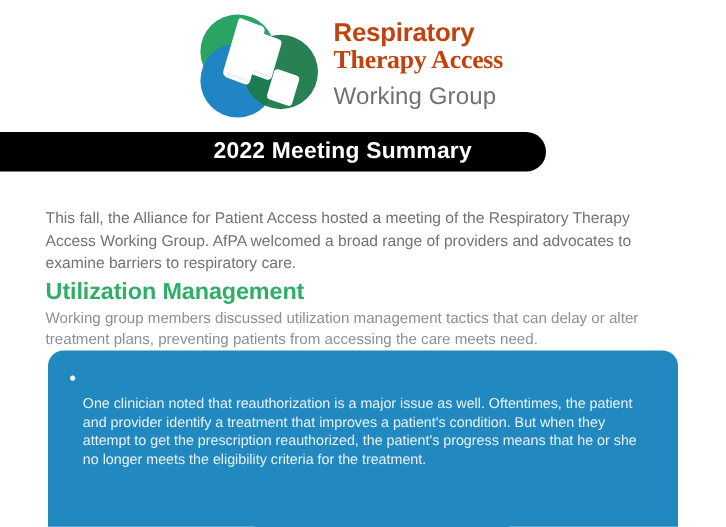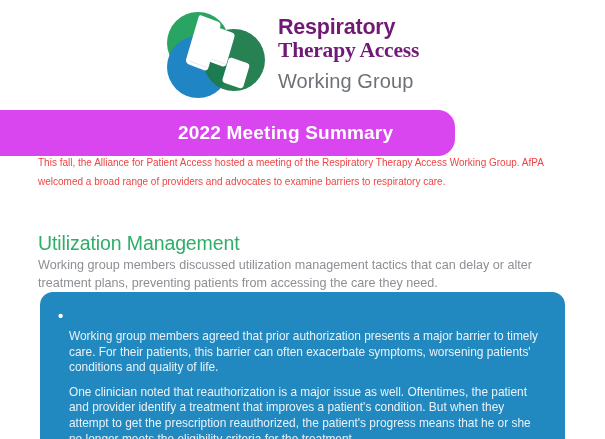--- a/index.html
+++ b/index.html
@@ -47,74 +47,74 @@
   .logo-wordmark {
     margin-left: 10px;
     display: flex;
     flex-direction: column;
     justify-content: center;
     line-height: 1.02;
   }
   .wm-line1, .wm-line2 {
     font-size: 21.5px;
     font-weight: bold;
-    color: #701a75;
+    color: #c2410c;
     letter-spacing: -0.2px;
     white-space: nowrap;
   }
   .wm-line2 { margin-top: 1px; font-family: Liberation Serif, serif; }
   .wm-line3 {
     font-size: 20px;
     font-weight: normal;
     color: #6e7277;
     letter-spacing: 0.1px;
     margin-top: 9px;
     white-space: nowrap;
   }
 
   
   .banner {
     position: absolute;
     left: 0;
     top: 110px;
     width: 455px;
-    height: 46px;
-    background: #d946ef;
+    height: 33px;
+    background: #000000;
     border-top-right-radius: 17px;
     border-bottom-right-radius: 17px;
     display: flex;
     align-items: center;
   }
   .banner-text {
     color: #ffffff;
     font-size: 19px;
     font-weight: bold;
     letter-spacing: 0.2px;
     margin-left: 178px;
     white-space: nowrap;
   }
 
   
   .intro {
     position: absolute;
     left: 38px;
-    top: 144px;
+    top: 160px;
     width: 512px;
-    font-size: 10px;
+    font-size: 13px;
     line-height: 18.5px;
-    color: #ef4444;
+    color: #737373;
   }
 
   
   .section-heading {
     position: absolute;
     left: 38px;
     top: 216px;
     font-size: 19.5px;
-    font-weight: normal;
+    font-weight: bold;
     color: #2eae67;
     letter-spacing: -0.1px;
   }
   .section-body {
     position: absolute;
     left: 38px;
     top: 243px;
     width: 512px;
     font-size: 12.6px;
     line-height: 18.5px;
@@ -212,23 +212,22 @@
 
   </div>
 
   <div class="banner">
     <span class="banner-text">2022  Meeting Summary</span>
   </div>
 
   <p class="intro">This fall, the Alliance for Patient Access hosted a meeting of the Respiratory Therapy Access Working Group. AfPA welcomed a broad range of providers and advocates to examine barriers to respiratory care.</p>
 
   <h2 class="section-heading">Utilization Management</h2>
-  <p class="section-body">Working group members discussed utilization management tactics that can delay or alter treatment plans, preventing patients from accessing the care they need.</p>
+  <p class="section-body">Working group members discussed utilization management tactics that can delay or alter treatment plans, preventing patients from accessing the care meets need.</p>
 
   <div class="callout">
     <div class="callout-title">
       <span class="bullet-dot">•</span>
     </div>
-    <p>Working group members agreed that prior authorization presents a major barrier to timely care. For their patients, this barrier can often exacerbate symptoms, worsening patients' conditions and quality of life.</p>
     <p>One clinician noted that reauthorization is a major issue as well. Oftentimes, the patient and provider identify a treatment that improves a patient's condition. But when they attempt to get the prescription reauthorized, the patient's progress means that he or she no longer meets the eligibility criteria for the treatment.</p>
   </div>
 
 </div>
 
 </body></html>

